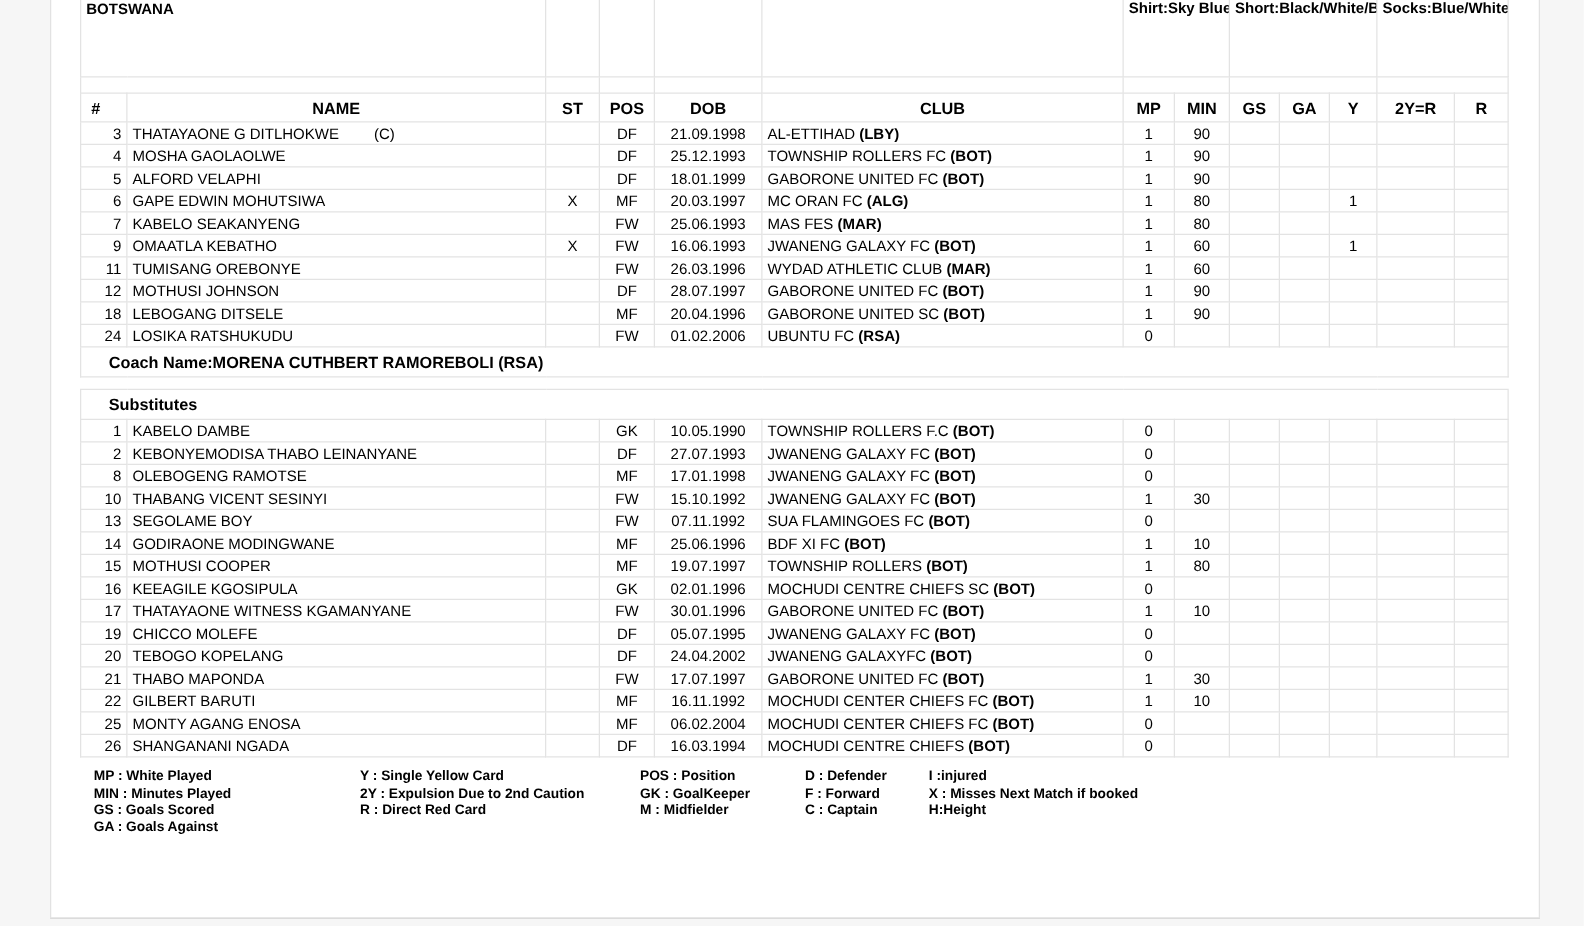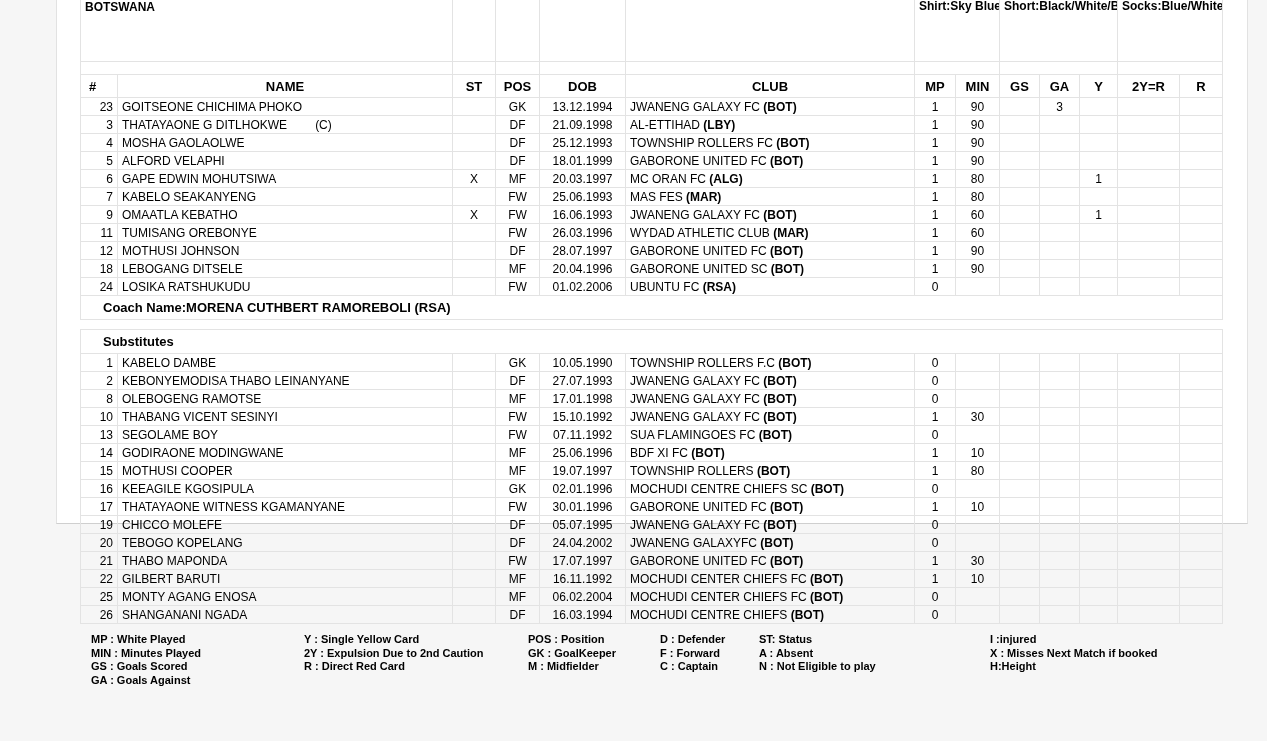--- a/index.html
+++ b/index.html
@@ -3,21 +3,21 @@
 <meta charset="utf-8">
 <style>
   html,body{margin:0;padding:0;}
   body{
     width:1267px;height:741px;overflow:hidden;
     background:#f6f6f6;
     font-family:"Liberation Sans",sans-serif;
     color:#000;
   }
   .page{
-    position:absolute;top:0;left:56px;width:1192px;height:524px;
+    position:absolute;top:0;left:40px;width:1192px;height:735px;
     background:#ffffff;
     border-left:1px solid #e2e2e2;
     border-right:1px solid #e2e2e2;
     border-bottom:1px solid #cfcfcf;
     box-sizing:border-box;
   }
   table.sheet{
     border-collapse:collapse;table-layout:fixed;
     width:1142px;margin-left:23px;
   }
@@ -109,35 +109,20 @@
         <td>GS</td>
         <td>GA</td>
         <td>Y</td>
         <td>2Y=R</td>
         <td>R</td>
       </tr>
     </tbody>
 
     <tbody id="starters-body">
         <tr>
-    <td class="c-num">23</td>
-    <td class="c-name"><span>GOITSEONE CHICHIMA PHOKO</span><span class="cap"></span></td>
-    <td class="c-st"></td>
-    <td class="c-pos">GK</td>
-    <td class="c-dob">13.12.1994</td>
-    <td class="c-club"><span>JWANENG GALAXY FC </span><b>(BOT)</b></td>
-    <td class="c-mid">1</td>
-    <td class="c-mid">90</td>
-    <td class="c-mid"></td>
-    <td class="c-mid">3</td>
-    <td class="c-mid"></td>
-    <td class="c-mid"></td>
-    <td class="c-mid"></td>
-  </tr>
-        <tr>
     <td class="c-num">3</td>
     <td class="c-name"><span>THATAYAONE G DITLHOKWE</span><span class="cap">(C)</span></td>
     <td class="c-st"></td>
     <td class="c-pos">DF</td>
     <td class="c-dob">21.09.1998</td>
     <td class="c-club"><span>AL-ETTIHAD </span><b>(LBY)</b></td>
     <td class="c-mid">1</td>
     <td class="c-mid">90</td>
     <td class="c-mid"></td>
     <td class="c-mid"></td>
@@ -538,24 +523,19 @@
     <div class="lcol" style="width:132px">
       <div>POS : Position</div>
       <div>GK : GoalKeeper</div>
       <div>M : Midfielder</div>
     </div>
     <div class="lcol" style="width:99px">
       <div>D : Defender</div>
       <div>F : Forward</div>
       <div>C : Captain</div>
     </div>
-    <div class="lcol" style="width:231px">
-      <div>ST: Status</div>
-      <div>A : Absent</div>
-      <div>N : Not Eligible to play</div>
-    </div>
     <div class="lcol">
       <div>I :injured</div>
       <div>X : Misses Next Match if booked</div>
       <div>H:Height</div>
     </div>
   </div>
 </div>
 
 </body></html>

